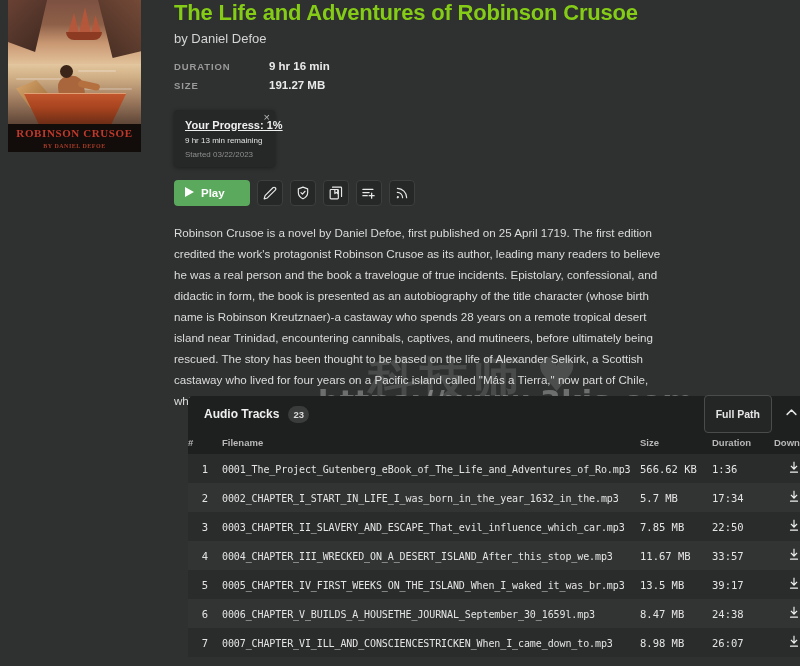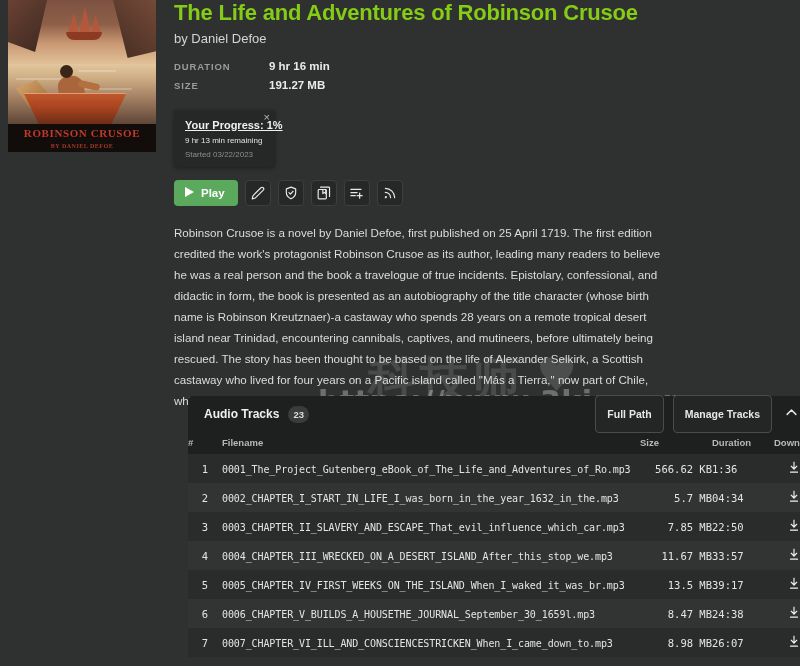--- a/index.html
+++ b/index.html
@@ -29,21 +29,21 @@
     position: absolute; left: 318px; top: 384px;
     font-size: 30px; font-weight: 700; letter-spacing: 0.5px;
     color: rgba(255,255,255,0.30);
     font-family: "DejaVu Sans", sans-serif;
     white-space: nowrap;
   }
 
   
   .cover-wrap {
     position: absolute; left: 8px; top: 0px;
-    width: 148px; height: 152px; z-index: 2;
+    width: 133px; height: 152px; z-index: 2;
     background: #1a1412; overflow: hidden;
   }
   .cover-art { position: absolute; inset: 0; }
   .sky {
     position: absolute; left: 0; top: 0; width: 100%; height: 46%;
     background: linear-gradient(180deg, #7d5142 0%, #8e6048 35%, #c99873 62%, #e8cda4 100%);
   }
   .cliff-l {
     position: absolute; left: -6px; top: -4px; width: 46px; height: 56px;
     background: linear-gradient(135deg,#6e4436,#3d2820);
@@ -153,21 +153,21 @@
     color: #b9b9b9; line-height: 1; cursor: pointer;
   }
   .pp-title { font-size: 11px; font-weight: 700; color: #efefef; white-space: nowrap; text-decoration: underline; }
   .pp-sub { font-size: 8px; font-weight: 400; color: #e2e2e2; margin-top: 5px; white-space: nowrap; }
   .pp-started { font-size: 8px; color: #8e8e8e; margin-top: 5px; white-space: nowrap; }
 
   
   .actions { display: flex; align-items: center; gap: 7px; margin-top: 13px; }
   .btn-play {
     display: flex; align-items: center; gap: 6px;
-    height: 26px; padding: 0 13px 0 10px;
+    height: 26px; padding: 0 25px 0 10px;
     background: #5aa95c; border-radius: 4px; cursor: pointer;
   }
   .btn-play .lbl { font-size: 11.5px; font-weight: 700; color: #fff; }
   .icon-btn {
     width: 26px; height: 26px; border-radius: 4px;
     background: #262727; border: 1px solid #3d3e3e;
     display: flex; align-items: center; justify-content: center; cursor: pointer;
   }
   .icon-btn svg { display: block; }
 
@@ -209,21 +209,21 @@
   }
   .tbl tbody td {
     font-size: 10.5px; color: #e4e4e4; padding: 0; height: 29px;
     vertical-align: middle;
     font-family: "DejaVu Sans Mono", monospace;
   }
   .tbl tbody tr:nth-child(odd)  { background: #2a2b2b; }
   .tbl tbody tr:nth-child(even) { background: #323333; }
   .c-num   { width: 34px;  text-align: center; }
   .c-name  { width: 418px; padding-left: 0 !important; }
-  .c-size  { width: 72px;  text-align: right; }
+  .c-size  { width: 72px;  text-align: left; }
   .c-dur   { width: 62px;  text-align: left; }
   .c-dl    { width: 40px;  text-align: center; }
   thead .c-num  { text-align: center; }
   thead .c-size, thead .c-dur { text-align: left; }
   thead .c-dl   { text-align: center; }
   .dl-ico { cursor: pointer; display: inline-block; }
   .fname { font-size: 10px; letter-spacing: -.1px; }
 </style>
 </head>
 <body>
@@ -356,21 +356,20 @@
     <div class="description">Robinson Crusoe is a novel by Daniel Defoe, first published on 25 April 1719. The first edition credited the work's protagonist Robinson Crusoe as its author, leading many readers to believe he was a real person and the book a travelogue of true incidents. Epistolary, confessional, and didactic in form, the book is presented as an autobiography of the title character (whose birth name is Robinson Kreutznaer)-a castaway who spends 28 years on a remote tropical desert island near Trinidad, encountering cannibals, captives, and mutineers, before ultimately being rescued. The story has been thought to be based on the life of Alexander Selkirk, a Scottish castaway who lived for four years on a Pacific island called "Más a Tierra," now part of Chile, which was renamed Robinson Crusoe Island in 1966.</div>
   </div>
 
   <div class="tracks">
 
     <div class="tracks-head">
       <span class="th-title">Audio Tracks</span>
       <span class="th-count">23</span>
       <span class="th-spacer"></span>
       <span class="pill">Full Path</span>
-      <span class="pill">Manage Tracks</span>
       <span class="chev">
         <svg width="15" height="15" viewBox="0 0 24 24" fill="none" stroke="#e4e4e4" stroke-width="2.4" stroke-linecap="round" stroke-linejoin="round">
           <polyline points="5,15 12,8 19,15"></polyline>
         </svg>
       </span>
     </div>
 
     <table class="tbl">
       <thead>
         <tr>
@@ -389,21 +388,21 @@
             <td class="c-dur">1:36</td>
             <td class="c-dl"><span class="dl-ico"><svg width="14" height="15" viewBox="0 0 24 24" fill="#f0f0f0">
                   <path d="M11 2h2v10.2l3.6-3.6 1.4 1.4L12 16.4 6 10l1.4-1.4L11 12.2z"></path>
                   <rect x="5" y="19" width="14" height="2.2" rx="1"></rect>
                 </svg></span></td>
           </tr>
           <tr>
             <td class="c-num">2</td>
             <td class="c-name"><span class="fname">0002_CHAPTER_I_START_IN_LIFE_I_was_born_in_the_year_1632_in_the.mp3</span></td>
             <td class="c-size">5.7 MB</td>
-            <td class="c-dur">04:34</td>
+            <td class="c-dur">17:34</td>
             <td class="c-dl"><span class="dl-ico"><svg width="14" height="15" viewBox="0 0 24 24" fill="#f0f0f0">
                   <path d="M11 2h2v10.2l3.6-3.6 1.4 1.4L12 16.4 6 10l1.4-1.4L11 12.2z"></path>
                   <rect x="5" y="19" width="14" height="2.2" rx="1"></rect>
                 </svg></span></td>
           </tr>
           <tr>
             <td class="c-num">3</td>
             <td class="c-name"><span class="fname">0003_CHAPTER_II_SLAVERY_AND_ESCAPE_That_evil_influence_which_car.mp3</span></td>
             <td class="c-size">7.85 MB</td>
             <td class="c-dur">22:50</td>

